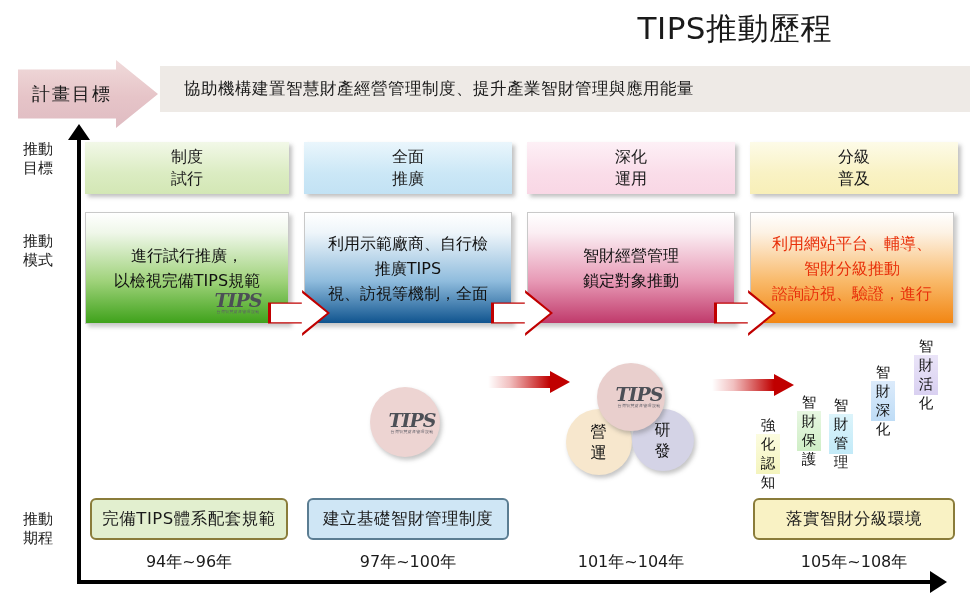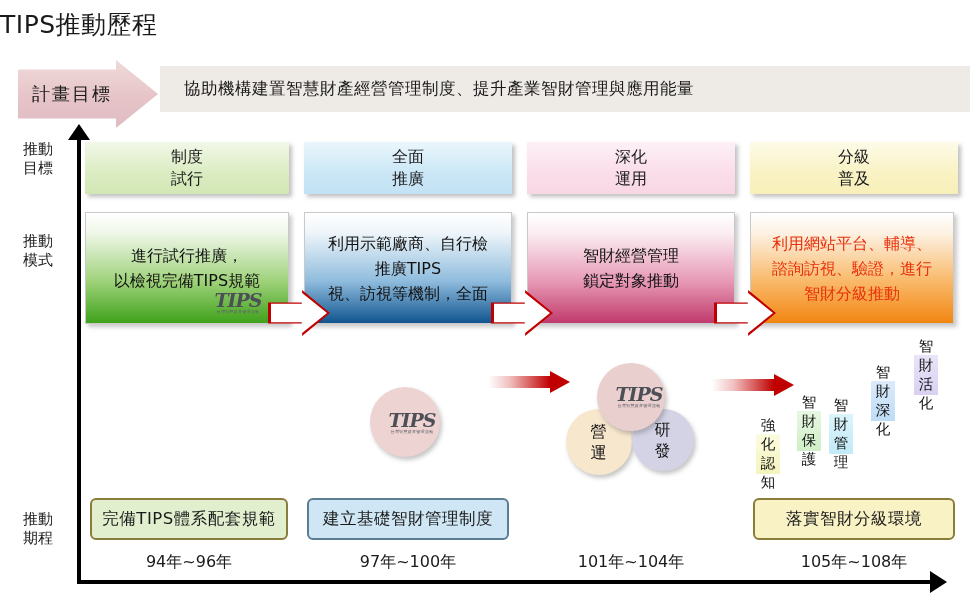--- a/index.html
+++ b/index.html
@@ -8,21 +8,21 @@
     background:#ffffff;
     font-family:"DejaVu Sans","Liberation Sans",sans-serif;
     overflow:hidden;
     position:relative;
   }
   .root{position:absolute;left:0;top:0;width:980px;height:614px;}
 
   
   .title{
     position:absolute;left:0;top:8px;width:832px;
-    text-align:left;font-size:25px;color:#1a1a1a;letter-spacing:.5px;
+    text-align:right;font-size:31px;color:#1a1a1a;letter-spacing:.5px;
   }
 
   
   .goal-arrow{
     position:absolute;left:18px;top:60px;width:140px;height:68px;
     background:linear-gradient(to bottom,#f0dada 0%,#e6c4c8 55%,#dfbcc2 100%);
     -webkit-clip-path:polygon(0 14%,70% 14%,70% 0,100% 50%,70% 100%,70% 86%,0 86%);
     clip-path:polygon(0 14%,70% 14%,70% 0,100% 50%,70% 100%,70% 86%,0 86%);
     filter:drop-shadow(3px 3px 3px rgba(120,100,100,.45));
   }
@@ -253,22 +253,22 @@
   </div>
   <div class="stage-mode sm2">
     <div>
       <span class="sm-text">智財經營管理</span>
       <span class="sm-text">鎖定對象推動</span>
     </div>
   </div>
   <div class="stage-mode sm3">
     <div>
       <span class="sm-text">利用網站平台、輔導、</span>
+      <span class="sm-text">智財分級推動</span>
       <span class="sm-text">諮詢訪視、驗證，進行</span>
-      <span class="sm-text">智財分級推動</span>
     </div>
   </div>
 
   <div class="tips-logo" id="logo-green">
     <div class="tips-word">TIPS</div>
     <div class="tips-sub">台灣智慧財產管理規範</div>
   </div>
 
   <div class="chev-o" id="chev-o-1"></div>
   <div class="chev" id="chev-1"></div>

